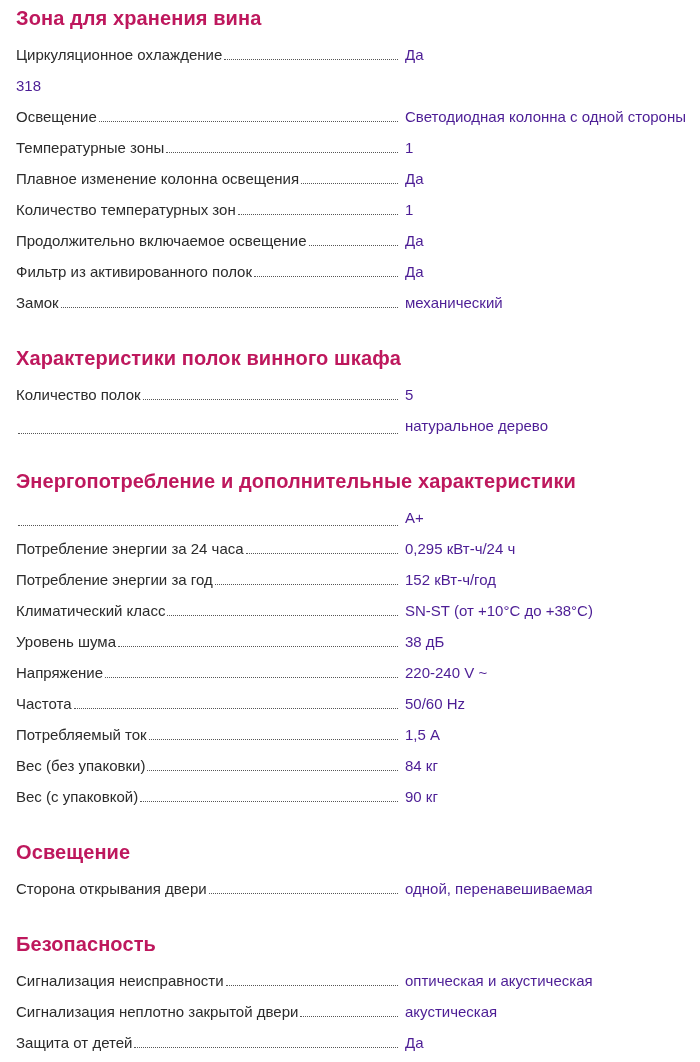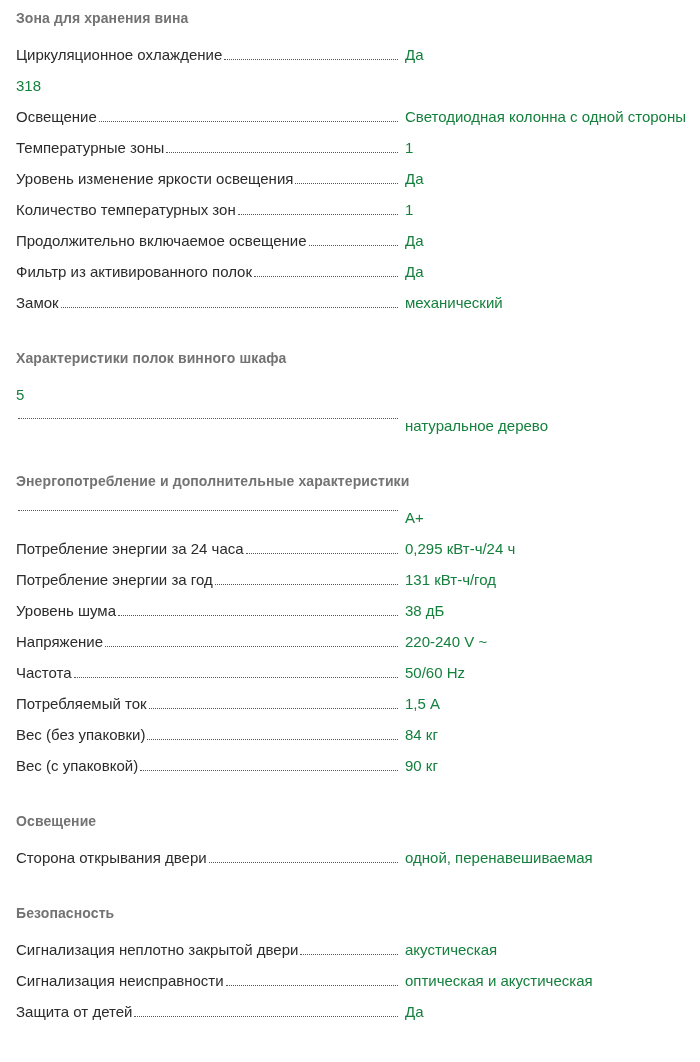--- a/index.html
+++ b/index.html
@@ -14,53 +14,53 @@
     font-family: "Liberation Sans", "DejaVu Sans", sans-serif;
     color: #262626;
     -webkit-font-smoothing: antialiased;
   }
   main.specs {
     padding: 6px 10px 10px 16px;
     box-sizing: border-box;
   }
   .spec-section { margin: 0; }
   .section-title {
-    font-size: 14px;
+    font-size: 20px;
     line-height: 25px;
     font-weight: 700;
-    color: #737373;
+    color: #be185d;
     margin: 27px 0 9px 0;
     letter-spacing: 0.1px;
   }
   .spec-section:first-child .section-title { margin-top: 0; }
   .spec-rows { margin: 0; }
   .spec-row {
     display: flex;
-    align-items: flex-start;
+    align-items: flex-end;
     padding: 7px 0 8px 0;
     font-size: 15px;
     line-height: 16px;
     color: #2b2b2b;
   }
   .row-left {
     display: flex;
     align-items: baseline;
     width: 389px;
     min-width: 389px;
     max-width: 389px;
   }
   .spec-label { white-space: nowrap; }
   .dotted-leader {
     flex: 1 1 auto;
     min-width: 8px;
     border-bottom: 1px dotted #565656;
     margin: 0 7px 0 2px;
     align-self: baseline;
   }
-  .spec-value { white-space: nowrap; color: #15803d; }
+  .spec-value { white-space: nowrap; color: #4c1d95; }
 </style>
 </head>
 <body>
 
 <main class="specs">
   <div id="sections-root">
       <section class="spec-section">
         <h2 class="section-title">Зона для хранения вина</h2>
         <div class="spec-rows">
           <div class="spec-row">
@@ -82,21 +82,21 @@
           </div>
           <div class="spec-row">
             <div class="row-left">
               <span class="spec-label">Температурные зоны</span>
               <span class="dotted-leader"></span>
             </div>
             <span class="spec-value">1</span>
           </div>
           <div class="spec-row">
             <div class="row-left">
-              <span class="spec-label">Уровень изменение яркости освещения</span>
+              <span class="spec-label">Плавное изменение колонна освещения</span>
               <span class="dotted-leader"></span>
             </div>
             <span class="spec-value">Да</span>
           </div>
           <div class="spec-row">
             <div class="row-left">
               <span class="spec-label">Количество температурных зон</span>
               <span class="dotted-leader"></span>
             </div>
             <span class="spec-value">1</span>
@@ -121,20 +121,24 @@
               <span class="dotted-leader"></span>
             </div>
             <span class="spec-value">механический</span>
           </div>
         </div>
       </section>
       <section class="spec-section">
         <h2 class="section-title">Характеристики полок винного шкафа</h2>
         <div class="spec-rows">
           <div class="spec-row">
+            <div class="row-left">
+              <span class="spec-label">Количество полок</span>
+              <span class="dotted-leader"></span>
+            </div>
             <span class="spec-value">5</span>
           </div>
           <div class="spec-row">
             <div class="row-left">
               <span class="dotted-leader"></span>
             </div>
             <span class="spec-value">натуральное дерево</span>
           </div>
         </div>
       </section>
@@ -152,21 +156,28 @@
               <span class="spec-label">Потребление энергии за 24 часа</span>
               <span class="dotted-leader"></span>
             </div>
             <span class="spec-value">0,295 кВт-ч/24 ч</span>
           </div>
           <div class="spec-row">
             <div class="row-left">
               <span class="spec-label">Потребление энергии за год</span>
               <span class="dotted-leader"></span>
             </div>
-            <span class="spec-value">131 кВт-ч/год</span>
+            <span class="spec-value">152 кВт-ч/год</span>
+          </div>
+          <div class="spec-row">
+            <div class="row-left">
+              <span class="spec-label">Климатический класс</span>
+              <span class="dotted-leader"></span>
+            </div>
+            <span class="spec-value">SN-ST (от +10°C до +38°C)</span>
           </div>
           <div class="spec-row">
             <div class="row-left">
               <span class="spec-label">Уровень шума</span>
               <span class="dotted-leader"></span>
             </div>
             <span class="spec-value">38 дБ</span>
           </div>
           <div class="spec-row">
             <div class="row-left">
@@ -215,31 +226,31 @@
             </div>
             <span class="spec-value">одной, перенавешиваемая</span>
           </div>
         </div>
       </section>
       <section class="spec-section">
         <h2 class="section-title">Безопасность</h2>
         <div class="spec-rows">
           <div class="spec-row">
             <div class="row-left">
+              <span class="spec-label">Сигнализация неисправности</span>
+              <span class="dotted-leader"></span>
+            </div>
+            <span class="spec-value">оптическая и акустическая</span>
+          </div>
+          <div class="spec-row">
+            <div class="row-left">
               <span class="spec-label">Сигнализация неплотно закрытой двери</span>
               <span class="dotted-leader"></span>
             </div>
             <span class="spec-value">акустическая</span>
-          </div>
-          <div class="spec-row">
-            <div class="row-left">
-              <span class="spec-label">Сигнализация неисправности</span>
-              <span class="dotted-leader"></span>
-            </div>
-            <span class="spec-value">оптическая и акустическая</span>
           </div>
           <div class="spec-row">
             <div class="row-left">
               <span class="spec-label">Защита от детей</span>
               <span class="dotted-leader"></span>
             </div>
             <span class="spec-value">Да</span>
           </div>
         </div>
       </section>

